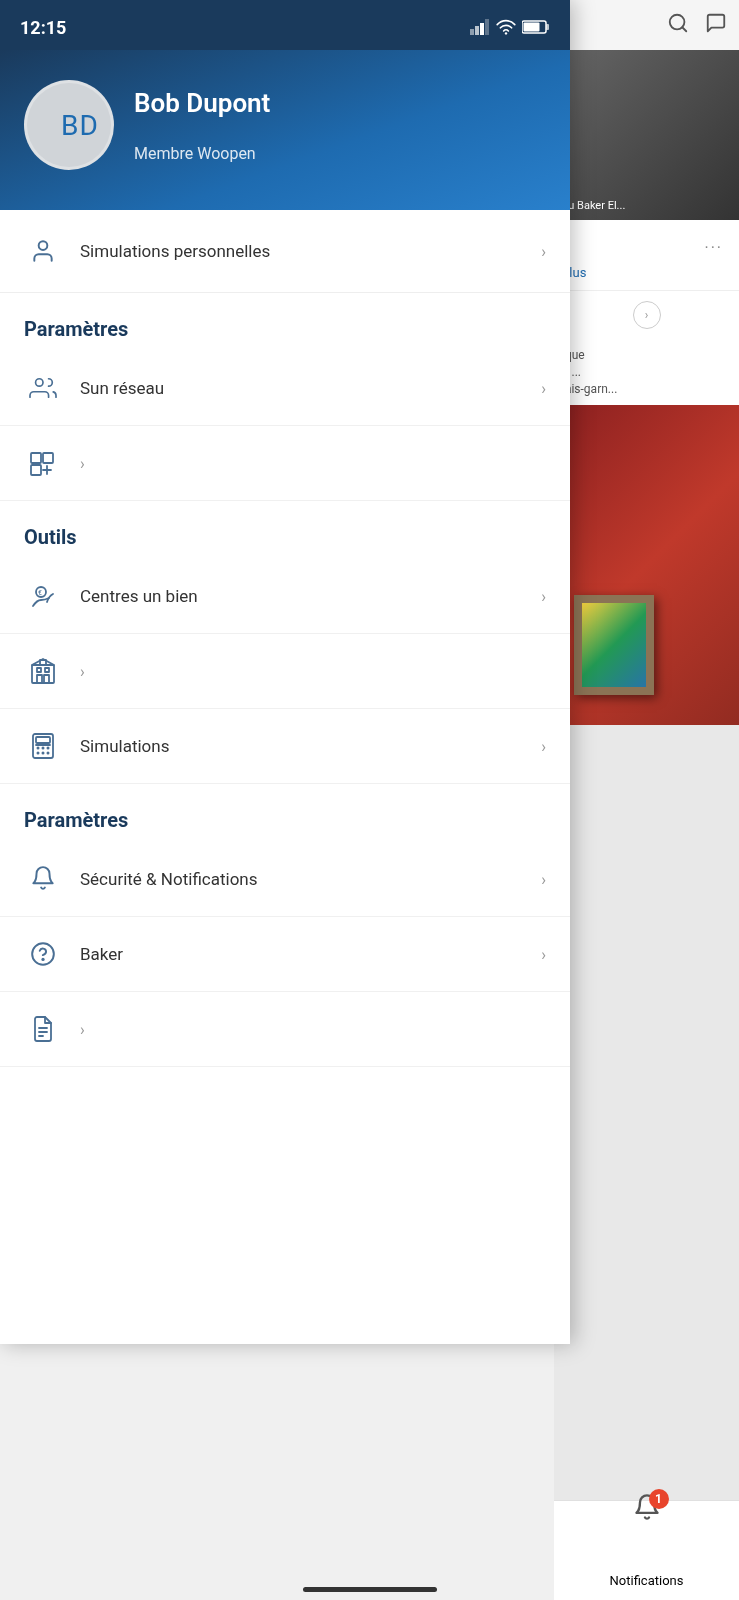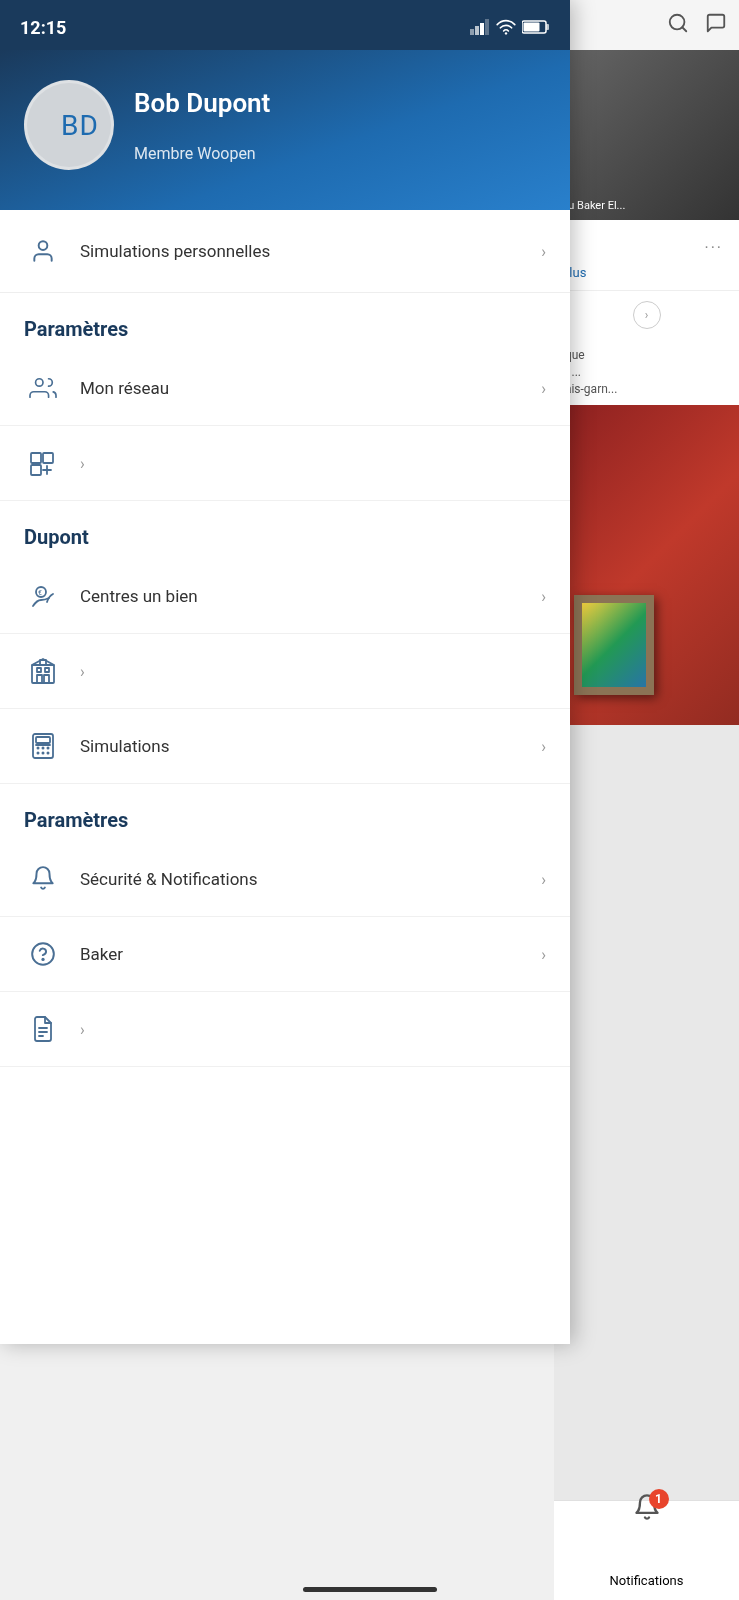--- a/index.html
+++ b/index.html
@@ -405,37 +405,37 @@
 
     <div class="menu-item">
       <div class="row-icon">
         <svg width="30" height="26" viewBox="0 0 32 28" fill="none" stroke="#4a6f94" stroke-width="1.8" stroke-linecap="round" stroke-linejoin="round">
           <circle cx="12" cy="8" r="4"></circle>
           <path d="M2 24v-2a4 4 0 0 1 4-4h12a4 4 0 0 1 4 4v2"></path>
           <path d="M22 4a4 4 0 0 1 0 8"></path>
           <path d="M30 24v-2a4 4 0 0 0-3-3.87"></path>
         </svg>
       </div>
-      <span class="menu-item-label">Mon réseau</span>
+      <span class="menu-item-label">Sun réseau</span>
       <span class="row-chevron">›</span>
     </div>
 
     <div class="menu-item">
       <div class="row-icon">
         <svg width="28" height="28" viewBox="0 0 28 28" fill="none" stroke="#4a6f94" stroke-width="1.8" stroke-linecap="round" stroke-linejoin="round">
           <rect x="2" y="4" width="10" height="10" rx="1"></rect>
           <rect x="14" y="4" width="10" height="10" rx="1"></rect>
           <rect x="2" y="16" width="10" height="10" rx="1"></rect>
           <path d="M14 21h4m4 0h-4m0 0v-4m0 4v4"></path>
         </svg>
       </div>
       <span class="row-chevron">›</span>
     </div>
 
-    <div class="section-header">Dupont</div>
+    <div class="section-header">Outils</div>
 
     <div class="menu-item">
       <div class="row-icon">
         <svg width="28" height="28" viewBox="0 0 28 28" fill="none" stroke="#4a6f94" stroke-width="1.8" stroke-linecap="round" stroke-linejoin="round">
           <circle cx="12" cy="10" r="5"></circle>
           <text x="9" y="13" font-size="7" fill="#4a6f94" stroke="none">€</text>
           <path d="M4 24 Q8 18 12 18 Q16 18 20 16"></path>
           <path d="M18 20 Q20 14 24 12"></path>
         </svg>
       </div>

